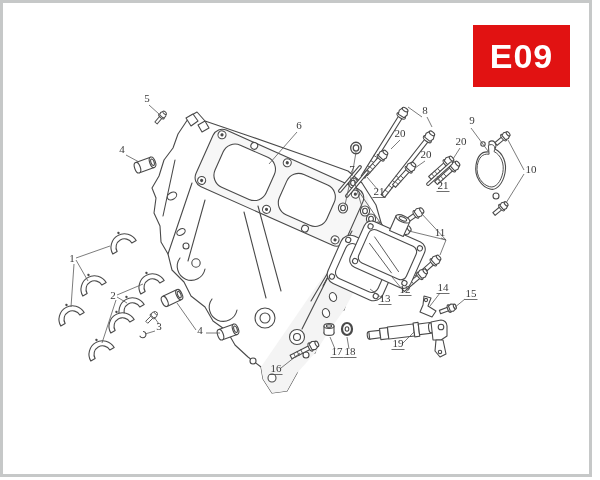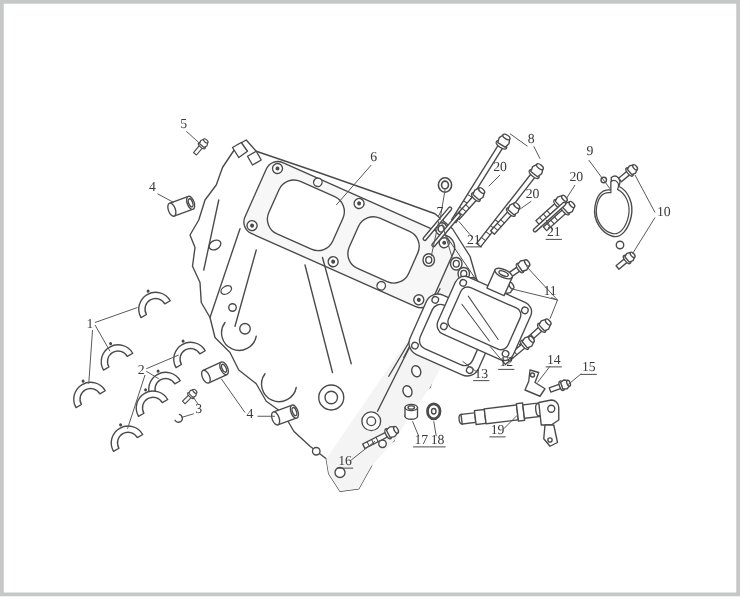--- a/index.html
+++ b/index.html
@@ -334,15 +334,18 @@
         <text x="400" y="137" class="callout">20</text>
         <text x="426" y="158" class="callout">20</text>
         <text x="461" y="145" class="callout">20</text>
         <text x="379" y="195" class="callout">21</text>
         <line x1="372.5" y1="197.5" x2="385.5" y2="197.5" class="callout-u"></line>
         <text x="443" y="189" class="callout">21</text>
         <line x1="436.5" y1="191.5" x2="449.5" y2="191.5" class="callout-u"></line>
       </g>
   </svg>
 
+  <div id="badge" style="background: rgb(225, 18, 18); color: rgb(255, 255, 255);">
+    <span>E09</span>
+  </div>
 
   <div id="frame" style="border-color: rgb(198, 200, 200);"></div>
 </div>
 
 </body></html>

